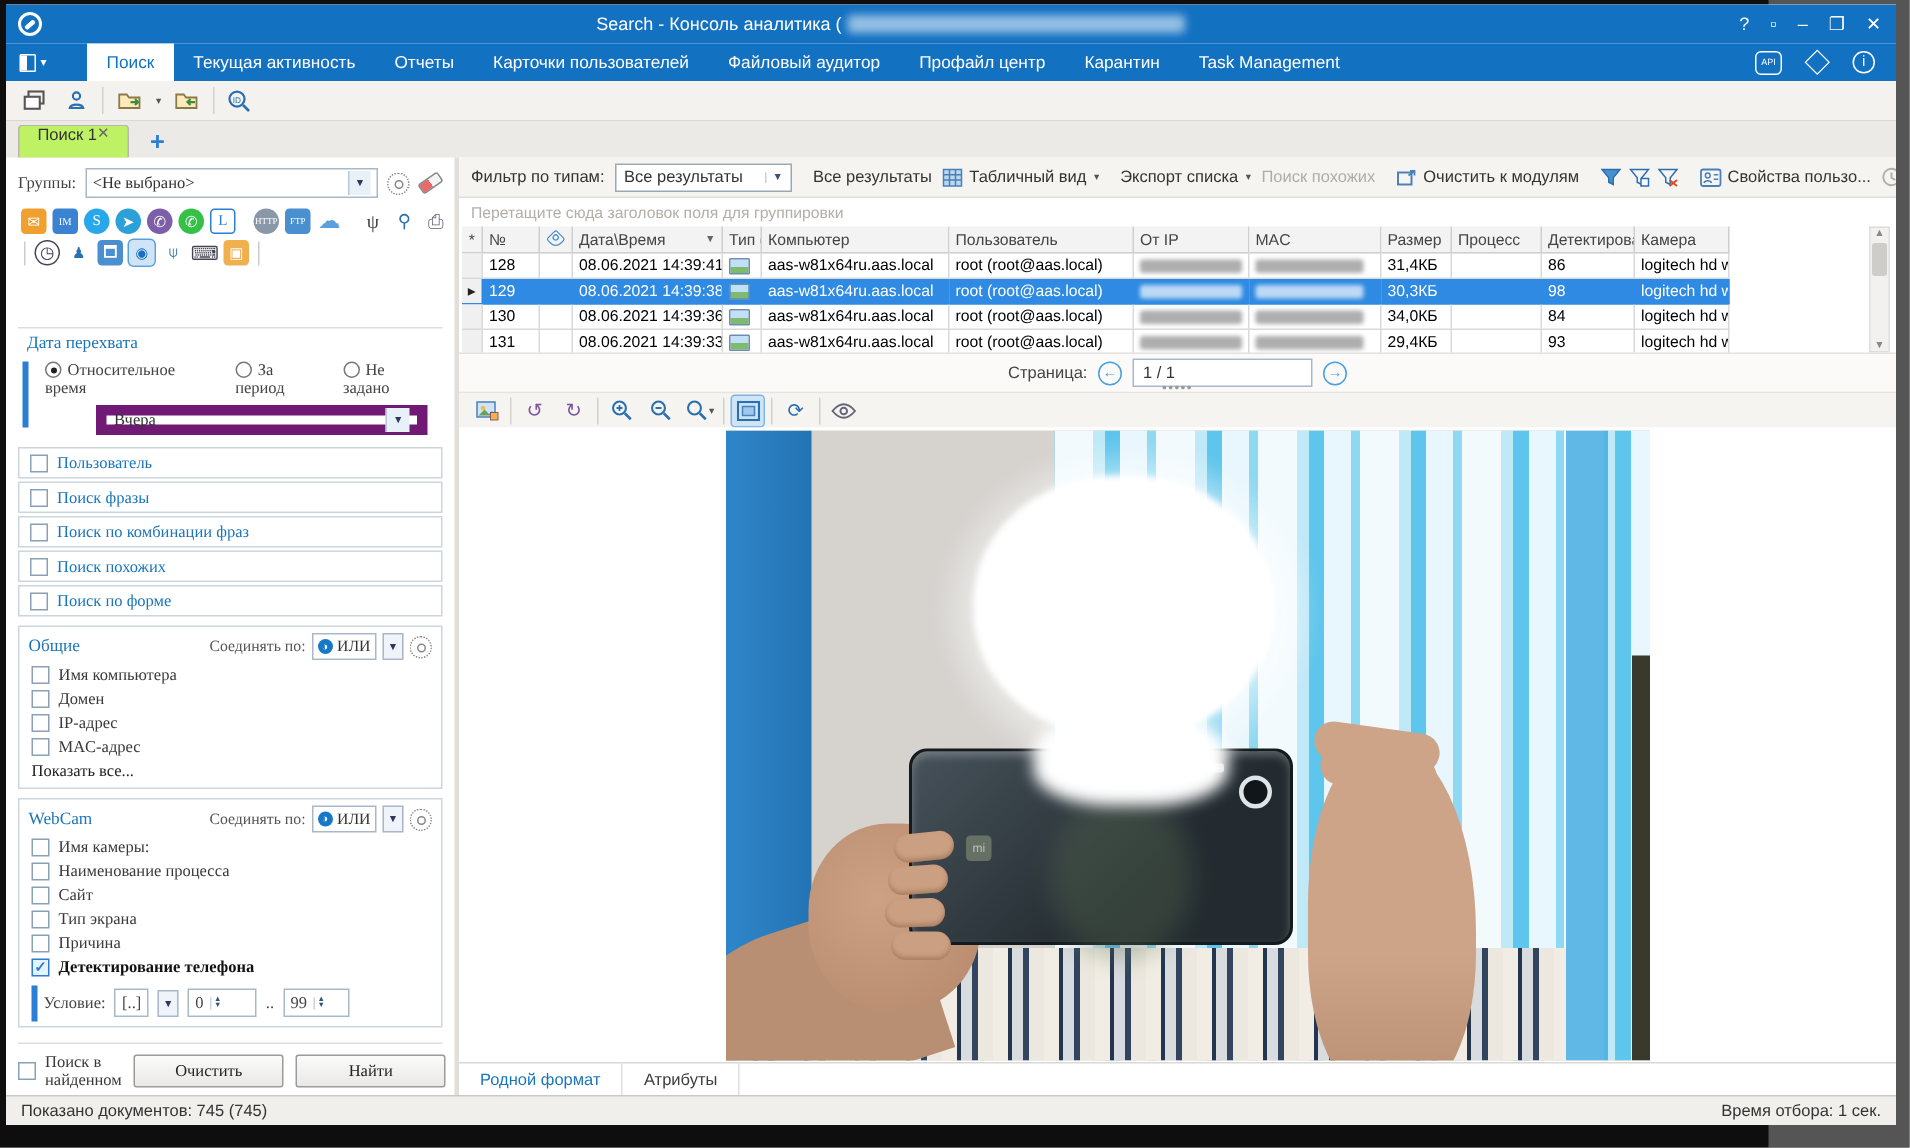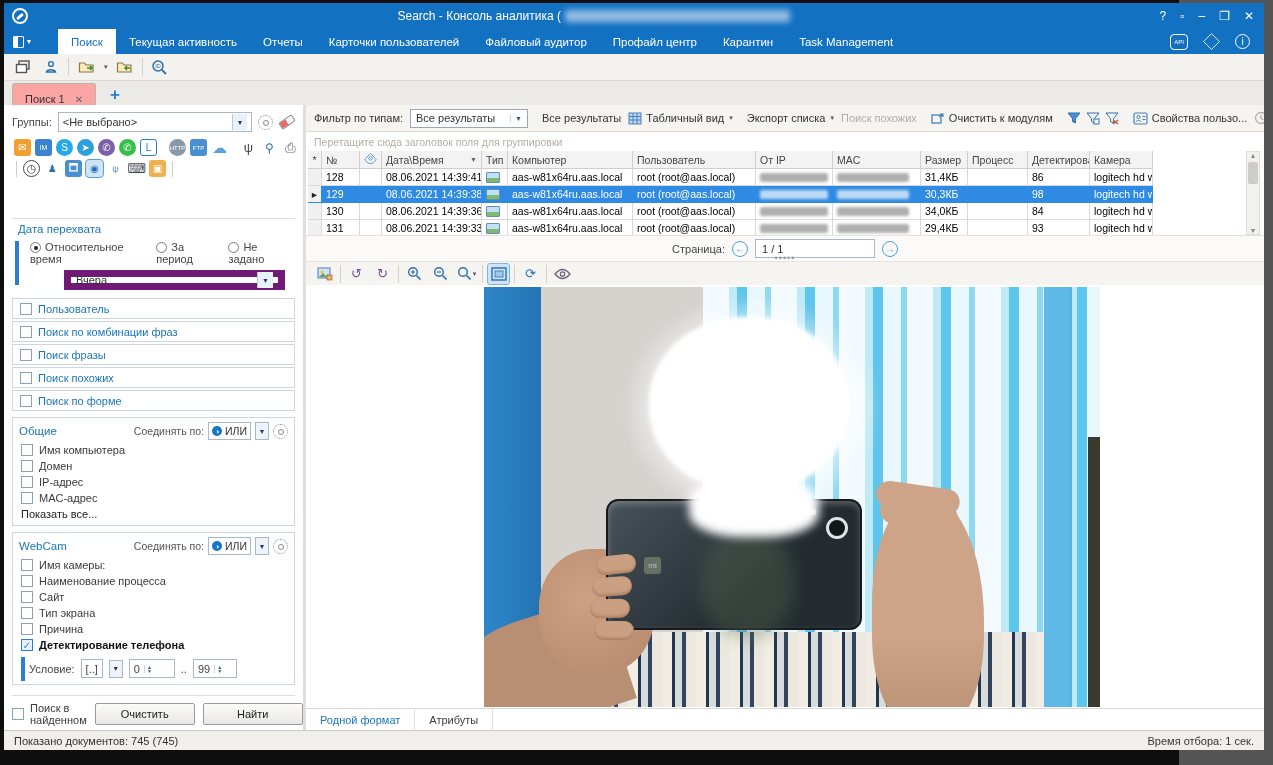--- a/index.html
+++ b/index.html
@@ -31,27 +31,27 @@
   .infoi { width:15px; height:15px; border:1.5px solid #fff; border-radius:50%; font-size:10px; display:flex; align-items:center; justify-content:center; }
 
   
   .toolbar { height:27px; background:#f3f2ef; border-bottom:1px solid #dcd9d4; display:flex; align-items:center; gap:6px; padding:0 8px; flex:0 0 auto; }
   .tbtn { width:22px; height:22px; display:flex; align-items:center; justify-content:center; border-radius:2px; cursor:pointer; }
   .tsep { width:1px; height:18px; background:#d4d1cb; }
   .caret { font-size:7px; color:#555; margin-left:1px; }
 
   
   .tabstrip { height:24px; background:#eceae7; display:flex; align-items:flex-end; padding-left:8px; flex:0 0 auto; }
-  .doc-tab { height:22px; background:#fca5a5; border:1px solid #b9b6b0; border-bottom:none; border-radius:3px 3px 0 0; display:flex; align-items:flex-end; gap:10px; padding:0 12px; font-size:11px; color:#333; }
+  .doc-tab { height:22px; background:#bef264; border:1px solid #b9b6b0; border-bottom:none; border-radius:3px 3px 0 0; display:flex; align-items:flex-start; padding:0 12px; font-size:11px; color:#333; }
   .doc-tab .x { font-size:10px; color:#666; cursor:pointer; }
   .add-tab { color:#2a7fd4; font-size:17px; font-weight:bold; margin-left:14px; cursor:pointer; line-height:20px; }
 
   
   .content { flex:1; display:flex; min-height:0; }
-  .sidebar { width:302px; flex:0 0 auto; border-right:3px solid #e2dfda; padding:5px 8px 4px 8px; display:flex; flex-direction:column; overflow:hidden; font-size:11px; color:#333; }
+  .sidebar { width:302px; flex:0 0 auto; border-right:3px solid #e2dfda; padding:5px 8px 4px 8px; display:flex; flex-direction:column; overflow:hidden; font-size:11px; color:#333;font-family:Liberation Serif, serif; }
   .main { flex:1; display:flex; flex-direction:column; min-width:0; }
 
   
   .groups-row { display:flex; align-items:center; gap:6px; height:24px; flex:0 0 auto; }
   .groups-row .lbl { color:#444; }
   .gsel { flex:1; height:20px; border:1px solid #a8b8c8; background:#fff; display:flex; align-items:center; padding:0 4px; color:#333; }
   .gsel .gcar { margin-left:auto; width:15px; height:16px; background:#e8f0f8; border-left:1px solid #b8c8d8; display:flex;align-items:center;justify-content:center; font-size:7px; color:#336; }
   .gear { width:15px; height:15px; border:1.5px dotted #888; border-radius:50%; position:relative; }
   .gear::after{content:"";position:absolute;left:4px;top:4px;width:4px;height:4px;border:1.5px solid #888;border-radius:50%;}
   .eraser { width:16px; height:8px; background:linear-gradient(90deg,#e86a6a 0 50%,#f4f4f4 50%); border:1px solid #888; border-radius:2px; transform:rotate(-35deg); }
@@ -312,25 +312,25 @@
           <span class="gcar">▼</span>
         </div>
       </div>
 
       <div class="sbox">
             <span class="ckbox"></span>
             <span>Пользователь</span>
           </div>
       <div class="sbox">
             <span class="ckbox"></span>
-            <span>Поиск по комбинации фраз</span>
+            <span>Поиск фразы</span>
           </div>
       <div class="sbox">
             <span class="ckbox"></span>
-            <span>Поиск фразы</span>
+            <span>Поиск по комбинации фраз</span>
           </div>
       <div class="sbox">
             <span class="ckbox"></span>
             <span>Поиск похожих</span>
           </div>
       <div class="sbox">
             <span class="ckbox"></span>
             <span>Поиск по форме</span>
           </div>
 

